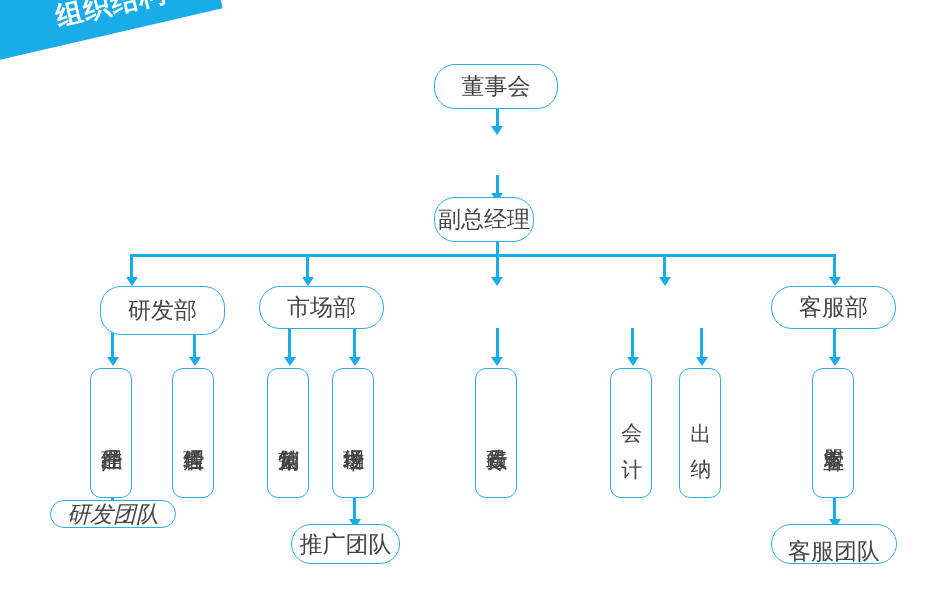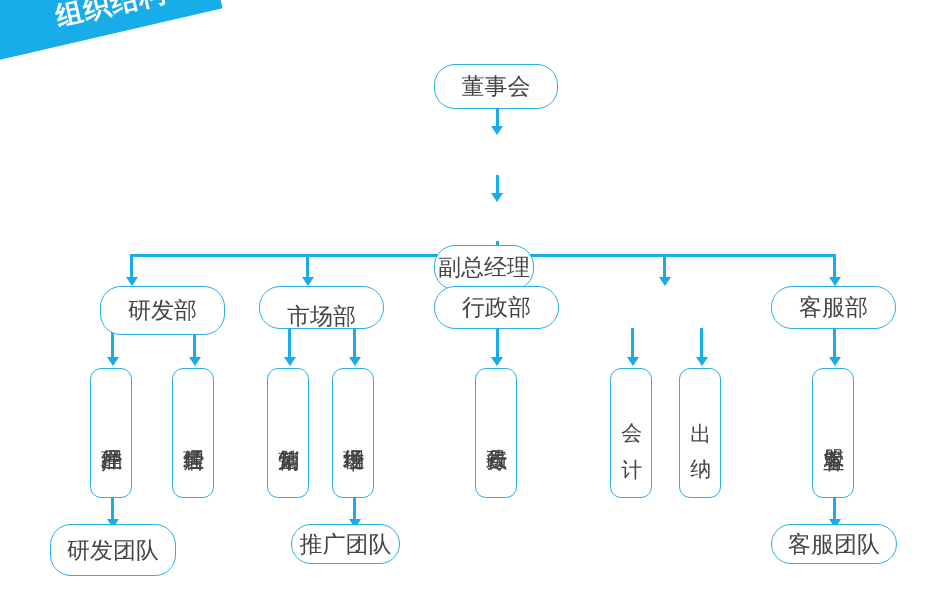--- a/index.html
+++ b/index.html
@@ -159,35 +159,32 @@
   <div class="arrow" style="left:348.5px; top:519px;"></div>
 
   <div class="line vline" style="left:833px; top:498px; height:24px;"></div>
   <div class="arrow" style="left:828.5px; top:519px;"></div>
 
   <div class="node node-h" style="left:434px; top:64px; width:124px; height:45px;">
     <span>董事会</span>
   </div>
 
 
-  <div class="node node-h" style="left:434px; top:197px; width:100px; height:45px;margin-top:48px;">
+  <div class="node node-h" style="left:434px; top:197px; width:100px; height:45px;">
     <span>副总经理</span>
   </div>
 
   <div class="node node-h" style="left:100px; top:286px; width:125px; height:49px;">
     <span>研发部</span>
   </div>
 
-  <div class="node node-h" style="left:259px; top:286px; width:125px; height:43px;align-items:flex-end;">
+  <div class="node node-h" style="left:259px; top:286px; width:125px; height:43px;">
     <span>市场部</span>
   </div>
 
-  <div class="node node-h" style="left:434px; top:286px; width:125px; height:43px;">
-    <span>行政部</span>
-  </div>
 
 
   <div class="node node-h" style="left:771px; top:286px; width:125px; height:43px;">
     <span>客服部</span>
   </div>
 
   <div class="node node-v" style="left:90px; top:368px; width:42px; height:130px;">
     <span class="vtext">产品经理</span>
   </div>
 
@@ -212,25 +209,25 @@
   </div>
 
   <div class="node node-v spaced" style="left:679px; top:368px; width:42px; height:130px;">
     <span class="vtext">出纳</span>
   </div>
 
   <div class="node node-v" style="left:812px; top:368px; width:42px; height:130px;">
     <span class="vtext">客服主管</span>
   </div>
 
-  <div class="node node-h" style="left:50px; top:524px; width:126px; height:52px;">
+  <div class="node node-h" style="left:50px; top:500px; width:126px; height:28px;font-style:italic;">
     <span>研发团队</span>
   </div>
 
   <div class="node node-h" style="left:291px; top:524px; width:109px; height:40px;">
     <span>推广团队</span>
   </div>
 
-  <div class="node node-h" style="left:771px; top:524px; width:126px; height:40px;">
+  <div class="node node-h" style="left:771px; top:524px; width:126px; height:40px;align-items:flex-end;">
     <span>客服团队</span>
   </div>
 
 </div>
 
 </body></html>

